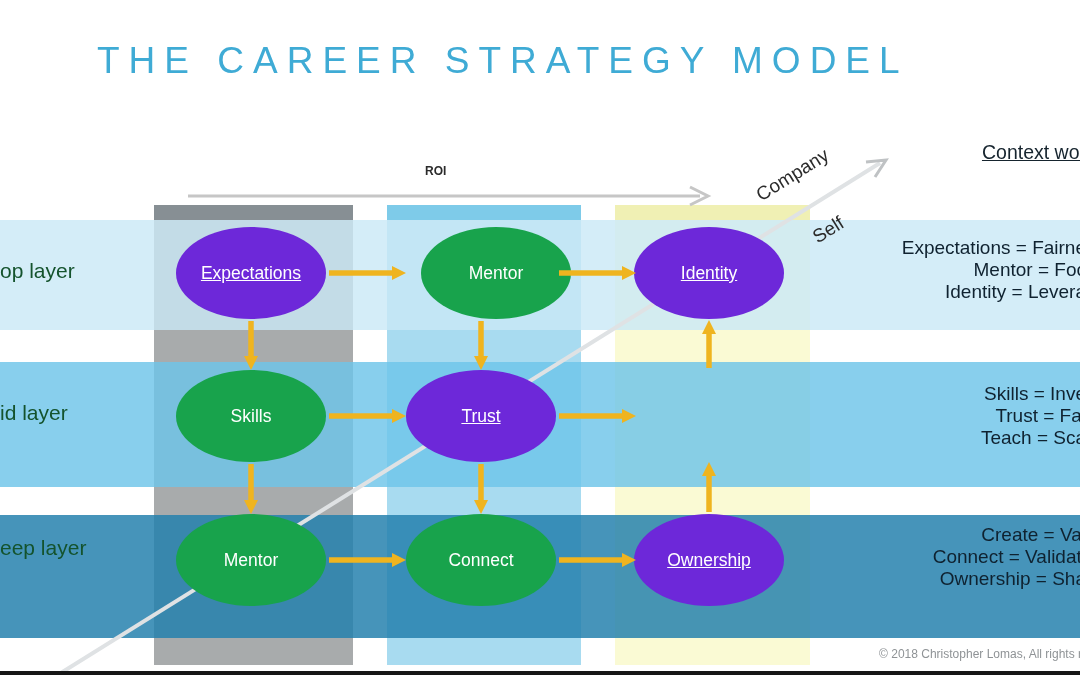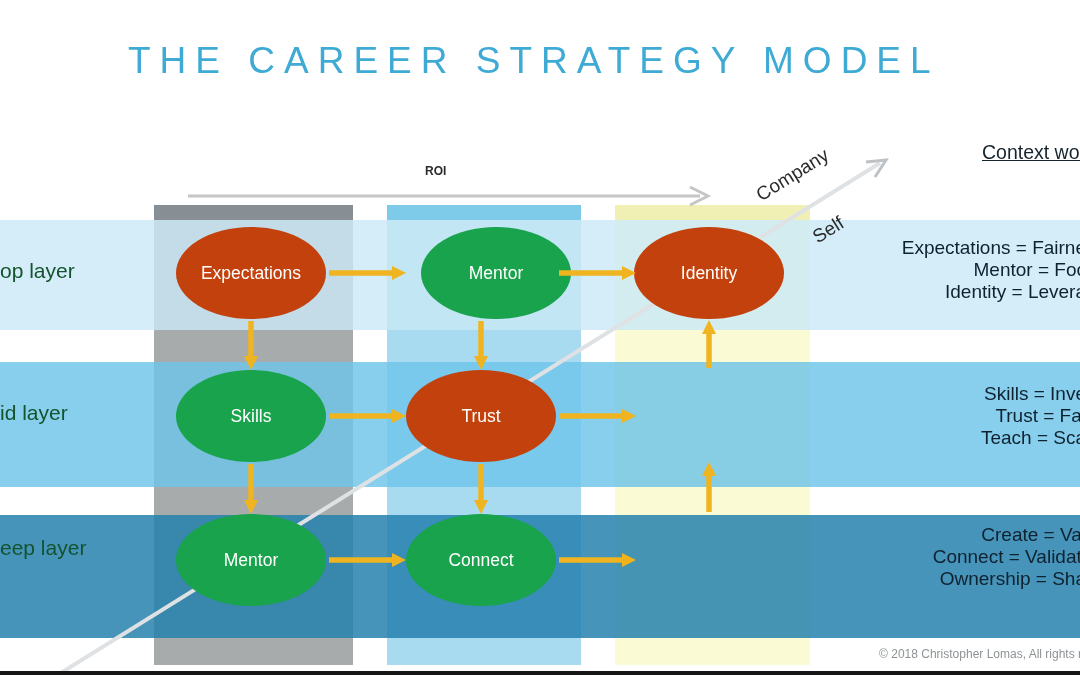--- a/index.html
+++ b/index.html
@@ -1,21 +1,21 @@
 <!DOCTYPE html>
 <html><head>
 <meta charset="utf-8">
 <style>
   html,body{margin:0;padding:0;background:#fff;}
   #canvas{position:relative;width:1080px;height:675px;overflow:hidden;background:#fff;
           font-family:"Liberation Sans",sans-serif;}
 
   
   .title{position:absolute;left:97px;top:40px;font-size:37px;letter-spacing:9px;
-         color:#3fabd5;white-space:nowrap;z-index:7;margin-left:31px;}
+         color:#3fabd5;white-space:nowrap;z-index:7;}
 
   
   .col{position:absolute;top:205px;height:460px;z-index:1;}
   .col-gray{left:154px;width:199px;background:#a8abac;}
   .col-blue{left:387px;width:194px;background:#a8dbf0;}
   .col-yellow{left:615px;width:195px;background:#fafad4;}
   .cap{position:absolute;top:205px;height:15px;z-index:2;}
   .cap-gray{left:154px;width:199px;background:#878f94;}
   .cap-blue{left:387px;width:194px;background:#7ecbe9;}
   .cap-yellow{left:615px;width:195px;background:#f0f0b4;}
@@ -26,21 +26,21 @@
   .band2{top:362px;height:125px;background:rgba(110,196,233,0.82);}
   .band3{top:515px;height:123px;background:rgba(35,128,173,0.84);}
 
   
   svg.bg{position:absolute;left:0;top:0;z-index:4;}
   svg.fg{position:absolute;left:0;top:0;z-index:6;}
 
   
   .node{position:absolute;width:150px;height:92px;border-radius:50%;display:flex;
         align-items:center;justify-content:center;color:#fff;font-size:17.5px;z-index:5;}
-  .blue{background:#c2410c;}
+  .blue{background:#6d28d9;text-decoration:underline;}
   .green{background:#18a34c;}
   .n1{left:176px;top:227px;} .n2{left:421px;top:227px;} .n3{left:634px;top:227px;}
   .n4{left:176px;top:370px;} .n5{left:406px;top:370px;} .n6{left:634px;top:370px;}
   .n7{left:176px;top:514px;} .n8{left:406px;top:514px;} .n9{left:634px;top:514px;}
 
   
   .roi-label{position:absolute;left:425px;top:164px;font-size:12px;color:#2b2b2b;z-index:7;font-weight:bold;}
   .company-label{position:absolute;left:752px;top:164px;font-size:19px;color:#2b2b2b;
                  transform:rotate(-32deg);z-index:7;white-space:nowrap;}
   .self-label{position:absolute;left:812px;top:219px;font-size:19px;color:#2b2b2b;
@@ -87,20 +87,21 @@
     <polyline points="875,177 886,160 866,162" fill="none" stroke="#bfc2c4" stroke-width="3"></polyline>
   </svg>
 
   <div class="node blue n1">Expectations</div>
   <div class="node green n2">Mentor</div>
   <div class="node green n4">Skills</div>
   <div class="node blue n3">Identity</div>
   <div class="node blue n5">Trust</div>
   <div class="node green n7">Mentor</div>
   <div class="node green n8">Connect</div>
+  <div class="node blue n9">Ownership</div>
 
   <svg class="fg" width="1080" height="675">
     <defs>
       <marker id="gold" markerUnits="userSpaceOnUse" markerWidth="18" markerHeight="16" refX="2" refY="8" orient="auto">
         <path d="M2,1 L16,8 L2,15 Z" fill="#efb41f"></path>
       </marker>
     </defs>
     <g stroke="#efb41f" stroke-width="5.5">
       <line x1="329" y1="273" x2="392" y2="273" marker-end="url(#gold)"></line>
       <line x1="559" y1="273" x2="622" y2="273" marker-end="url(#gold)"></line>

